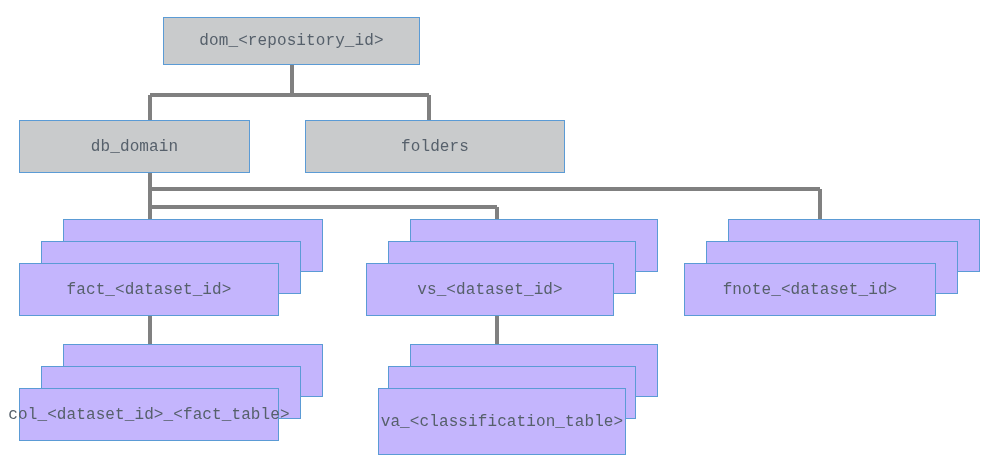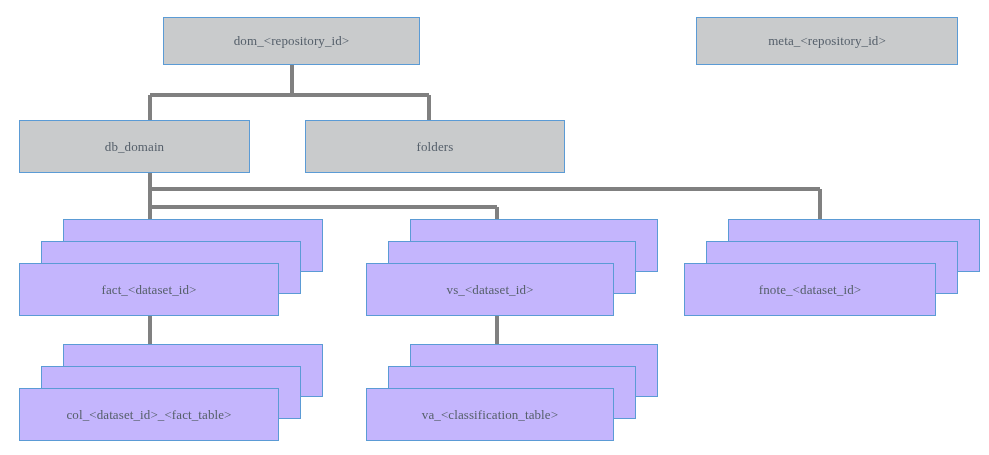--- a/index.html
+++ b/index.html
@@ -30,22 +30,22 @@
   .node {
     position: absolute;
     box-sizing: border-box;
     background: #c9cbcc;
     border: 1px solid #5b9bd5;
     display: flex;
     align-items: center;
     justify-content: center;
   }
   .node-label {
-    font-family: Liberation Serif, serif;
-    font-size: 13px;
+    font-family: Liberation Mono, monospace;
+    font-size: 16px;
     color: #56606b;
     letter-spacing: 0.1px;
     white-space: nowrap;
     text-align: center;
   }
   
   .stack {
     position: absolute;
   }
   .stack .sheet {
@@ -85,23 +85,20 @@
 
       <path d="M150,207 L497,207"></path>
       <path d="M497,207 L497,397"></path>
     </g>
   </svg>
 
   <div class="node" style="left:163px; top:17px; width:257px; height:48px;">
     <span class="node-label">dom_&lt;repository_id&gt;</span>
   </div>
 
-  <div class="node" style="left:696px; top:17px; width:262px; height:48px;">
-    <span class="node-label">meta_&lt;repository_id&gt;</span>
-  </div>
 
   <div class="node" style="left:19px; top:120px; width:231px; height:53px;">
     <span class="node-label">db_domain</span>
   </div>
 
   <div class="node" style="left:305px; top:120px; width:260px; height:53px;">
     <span class="node-label">folders</span>
   </div>
 
 
@@ -133,18 +130,18 @@
     <div class="sheet back2" style="width:260px; height:53px;"></div>
     <div class="sheet back1" style="width:260px; height:53px;"></div>
     <div class="sheet front" style="width:260px; height:53px;">
       <span class="node-label">col_&lt;dataset_id&gt;_&lt;fact_table&gt;</span>
     </div>
   </div>
 
   <div class="stack" style="left:366px; top:344px; width:292px; height:97px;">
     <div class="sheet back2" style="width:248px; height:53px;"></div>
     <div class="sheet back1" style="width:248px; height:53px;"></div>
-    <div class="sheet front" style="width:248px; height:53px;">
+    <div class="sheet front" style="width:248px; height:67px;margin-left:12px;">
       <span class="node-label">va_&lt;classification_table&gt;</span>
     </div>
   </div>
 
 </div>
 
 </body></html>

